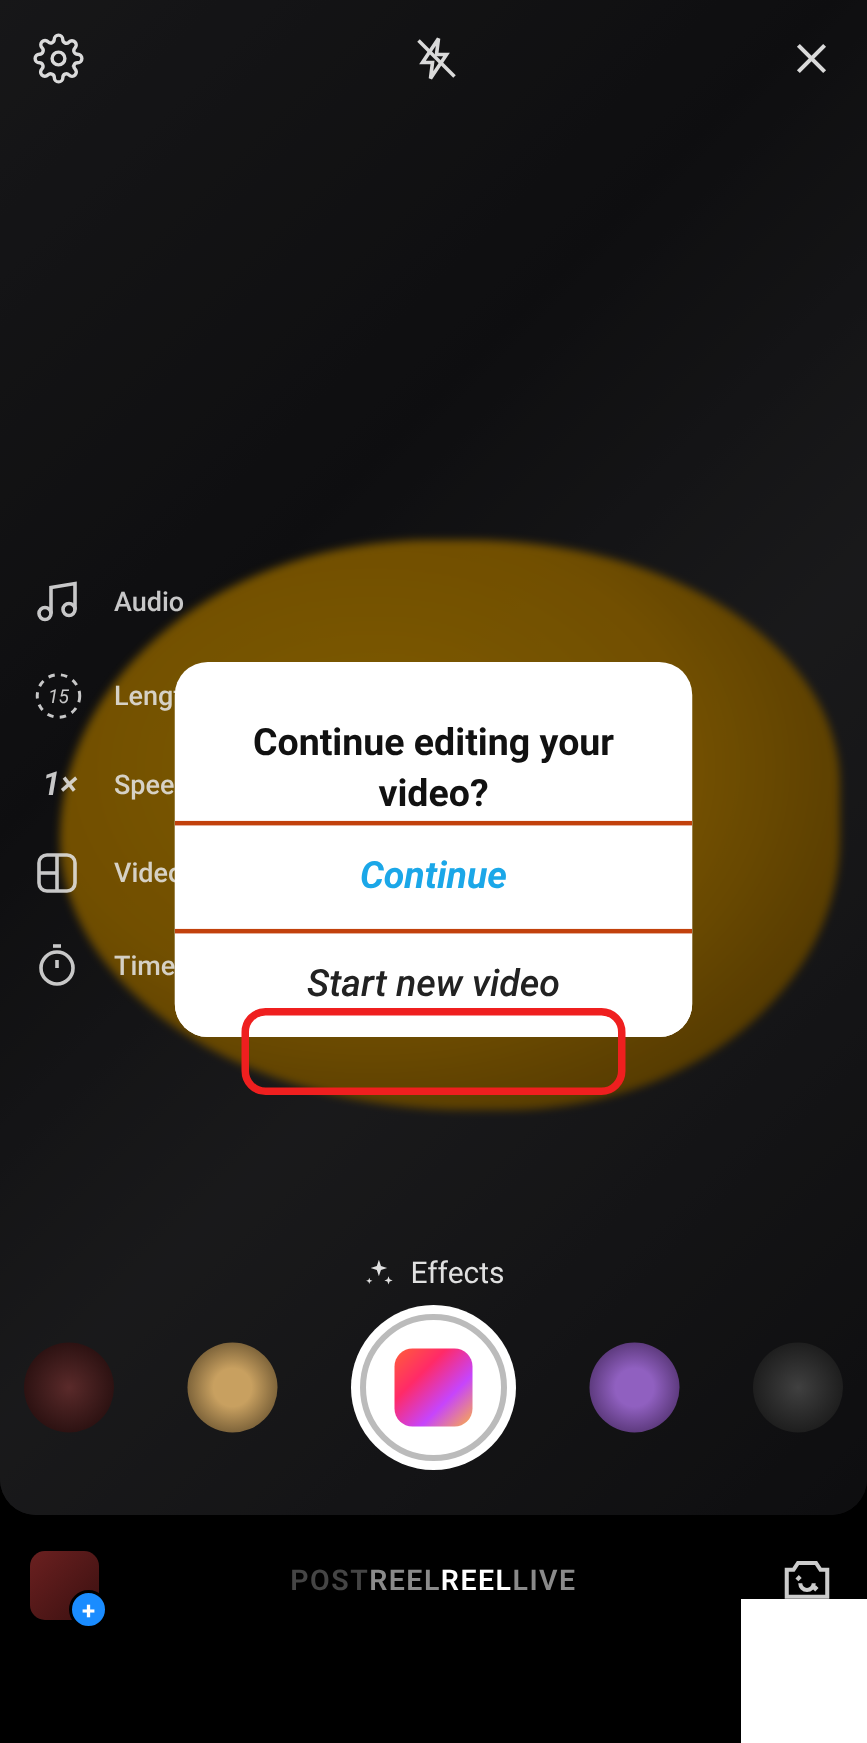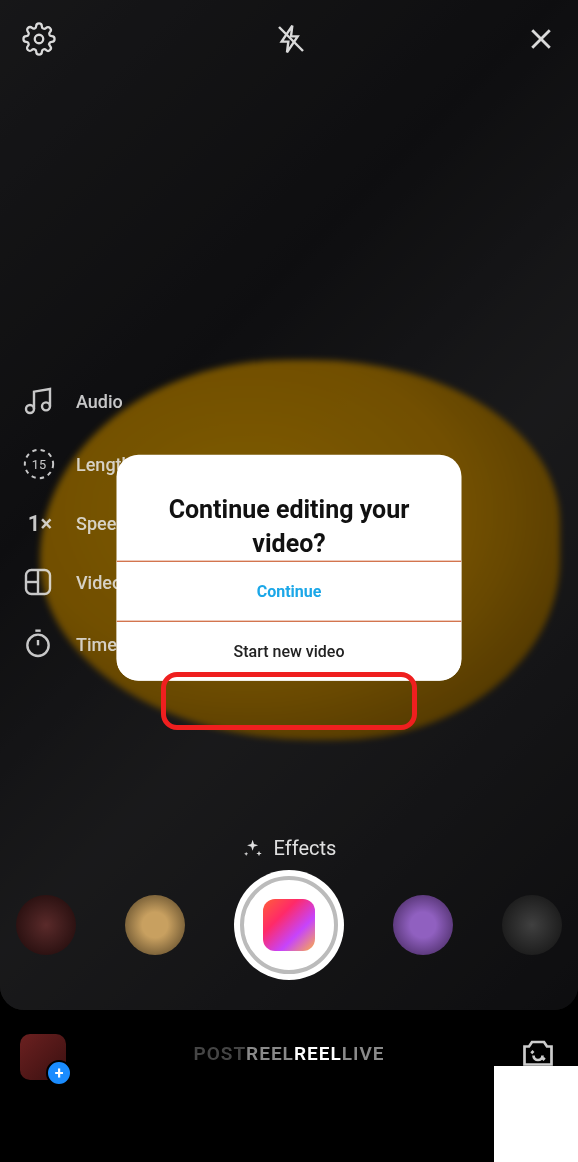--- a/index.html
+++ b/index.html
@@ -59,21 +59,21 @@
   flex-direction: column;
   gap: 30px;
 }
 .side-item {
   display: flex;
   align-items: center;
   gap: 18px;
   color: #e8e8e8;
   opacity: 0.85;
 }
-.side-item .ico { width: 36px; text-align: center; }
+.side-item .ico { width: 36px; text-align: center; font-style: italic; }
 .side-label {
   font-size: 18px;
   font-weight: 500;
 }
 .effects-btn {
   position: absolute;
   left: 50%;
   top: 836px;
   transform: translateX(-50%);
   display: flex;
@@ -197,24 +197,25 @@
   line-height: 1.35;
 }
 .modal-body {
   font-size: 18px;
   color: #8a8a8a;
   padding: 18px 28px 34px;
   line-height: 1.5;
 }
 .modal-btn {
   padding: 20px 0;
-  border-top: 1px solid #c2410c;
-  font-size: 16px;
+  border-top: 3px solid #c2410c;
+  font-size: 25px;
   background: #fff;
   cursor: pointer;
+  font-style: italic;
 }
 .modal-btn.primary {
   color: #1ba7e8;
   font-weight: 700;
 }
 .modal-btn.secondary {
   color: #222;
   font-weight: 500;
 }
 .highlight-ring {

